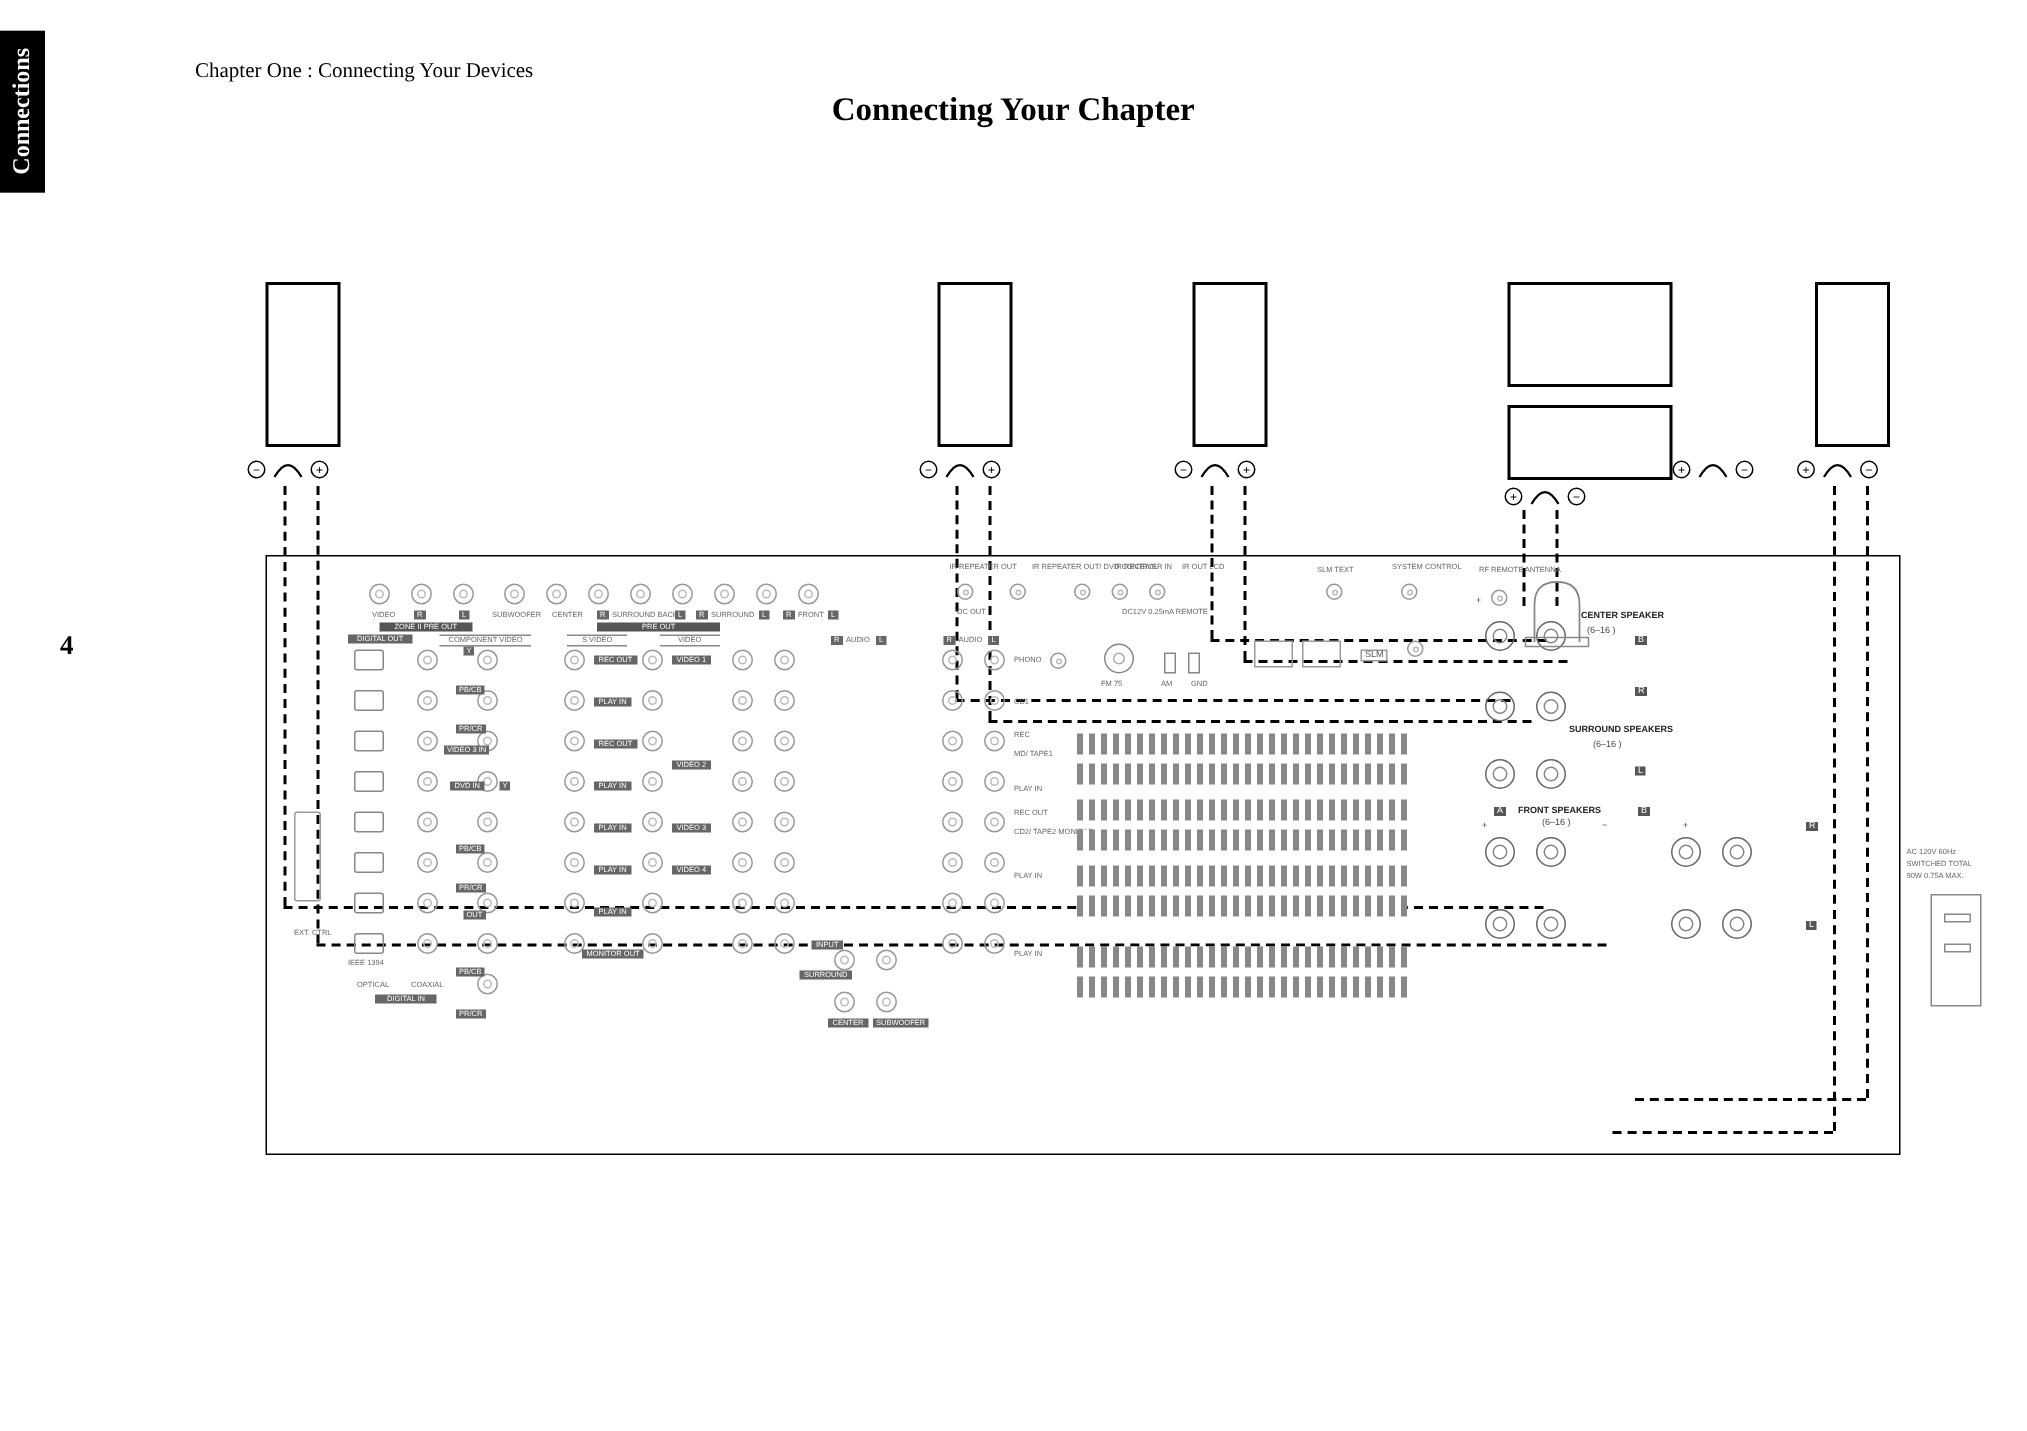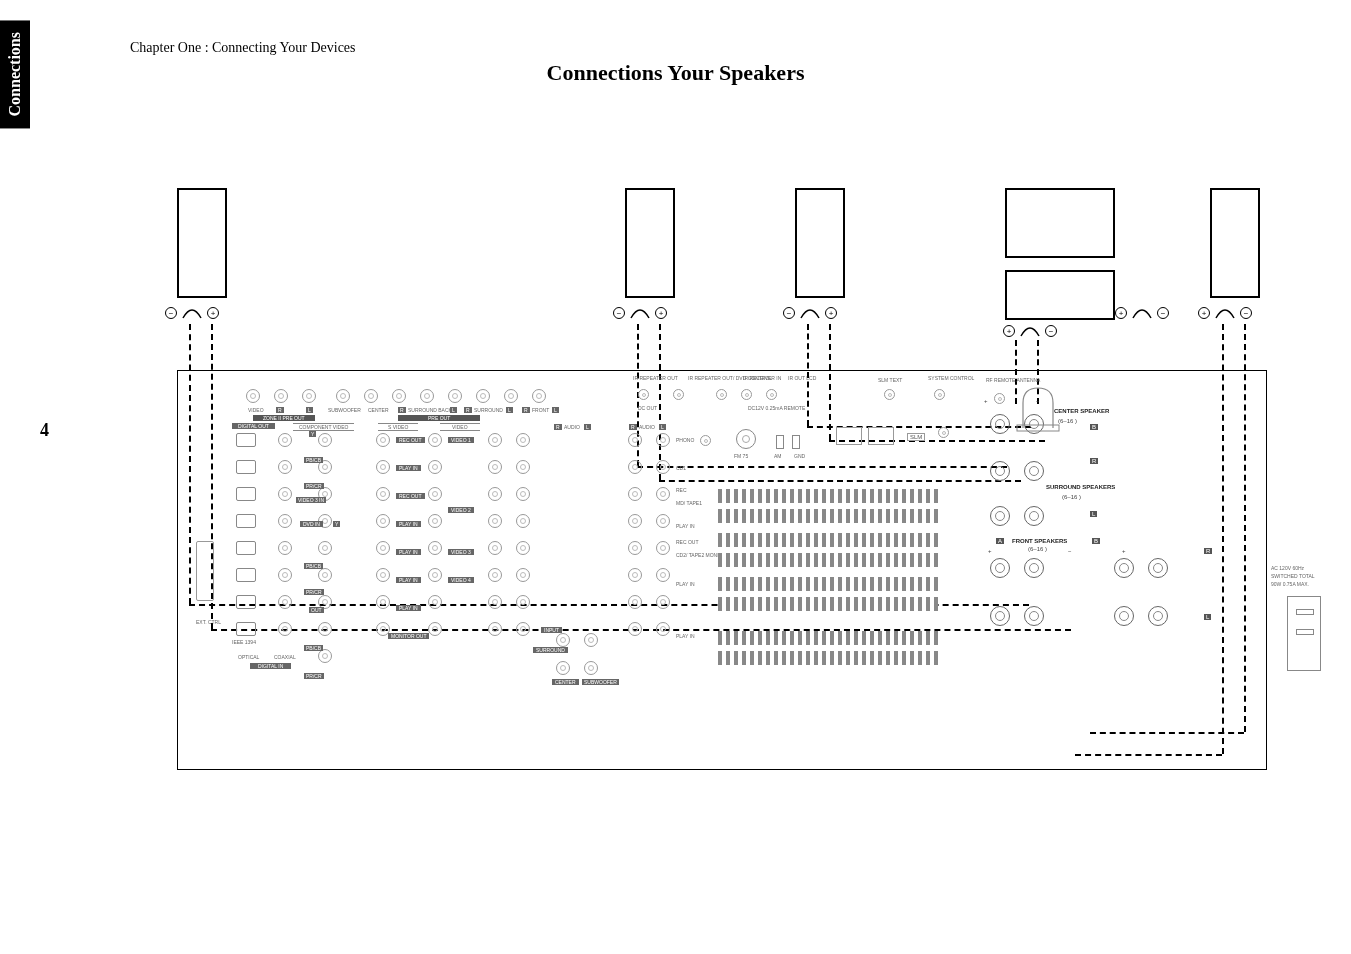--- a/index.html
+++ b/index.html
@@ -162,21 +162,21 @@
     position: absolute;
     background: repeating-linear-gradient(90deg, #888 0 4px, #fff 4px 8px);
     height: 14px;
   }
 </style>
 </head>
 <body>
 
 <div class="side-tab">Connections</div>
 <div class="header-line">Chapter One : Connecting Your Devices</div>
-<div class="title">Connections Your Speakers</div>
+<div class="title">Connecting Your Chapter</div>
 <div class="page-num">4</div>
 
 <div class="diagram">
 
   <div class="speaker sp-front-left"></div>
   <div class="term" style="left:10px; top:126px;">
     <span class="circle">−</span>
     <svg width="22" height="14">
         <path d="M2 12 Q11 -4 20 12" fill="none" stroke="#000" stroke-width="1.5"></path>
       </svg>

